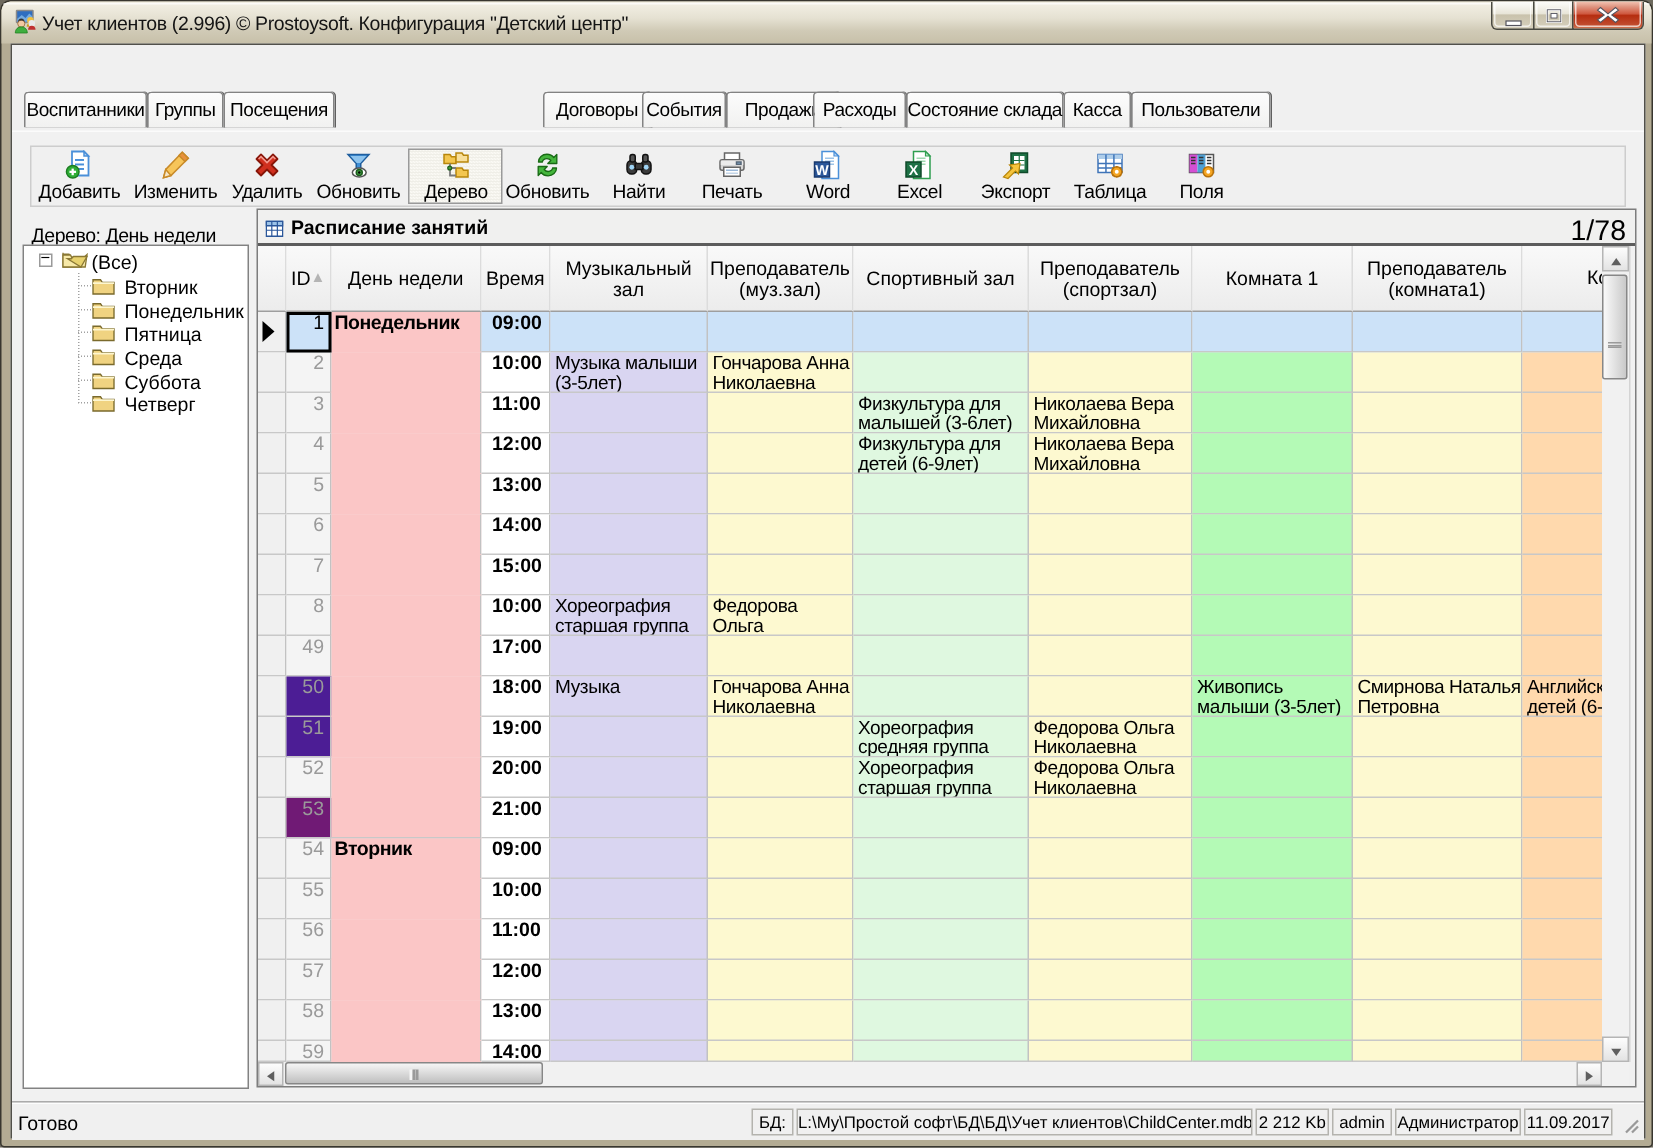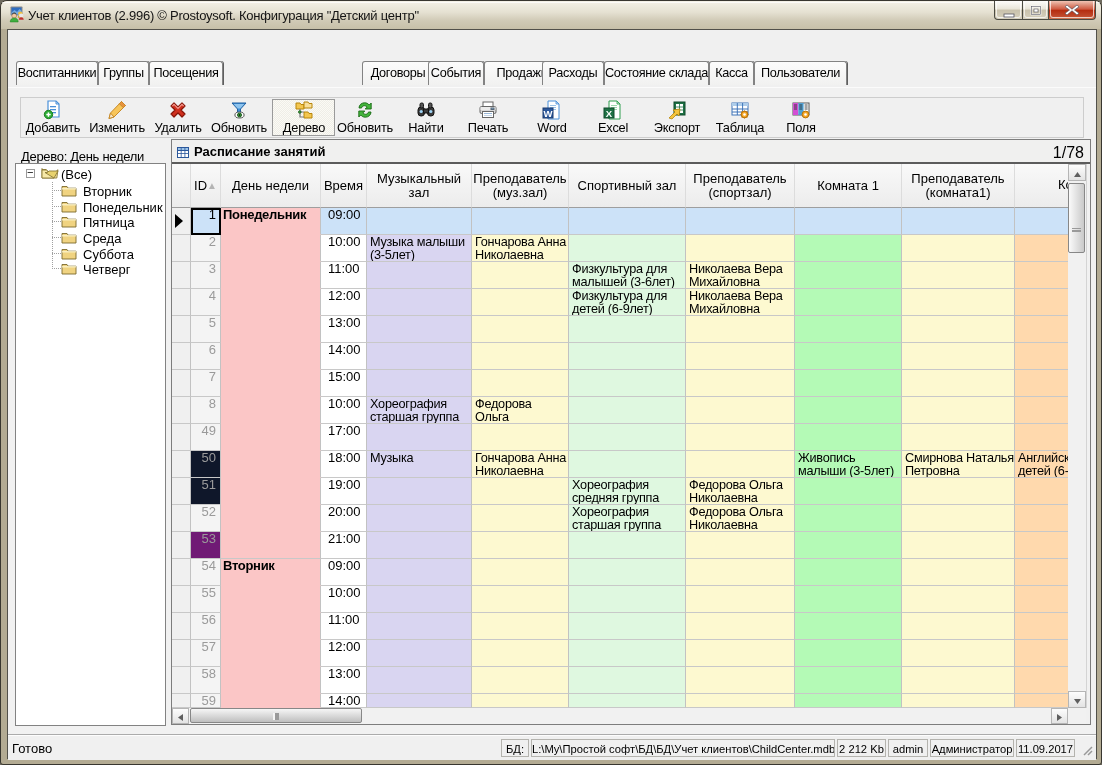--- a/index.html
+++ b/index.html
@@ -56,34 +56,34 @@
 .vdots { position:absolute; left:51px; top:180px; width:1px; height:87px;
   background-image:repeating-linear-gradient(#a0a0a0 0 1px,transparent 1px 2px); }
 .hdots { position:absolute; left:51px; width:9px; height:1px;
   background-image:repeating-linear-gradient(90deg,#a0a0a0 0 1px,transparent 1px 2px); }
 
 #grid { position:absolute; left:163px; top:51px; width:920px; height:586px; overflow:hidden;
   border:1px solid #7d7d7d; background:#f0f0f0; }
 #caption { position:absolute; left:0; top:0; width:918px; height:24px; background:#f0f0ef;
   border-bottom:2px solid #5c5c5c; }
 #captxt { position:absolute; left:22px; top:4px; font-weight:bold; font-size:13px; }
-#capcnt { position:absolute; right:6px; top:4px; font-size:16px; }
+#capcnt { position:absolute; right:6px; top:4px; font-size:19px; }
 #capico { position:absolute; left:5px; top:6px; }
 
 #tblwrap { position:absolute; left:-171px; top:-139px; width:1102px; height:765px; pointer-events:none; }
 .h { position:absolute; top:163px; height:44px; background:linear-gradient(#f9f9f9,#ececec);
   border-right:1px solid #dcdcdc; border-bottom:1px solid #9e9e9e;
   display:flex; align-items:center; justify-content:center; text-align:center;
   font-size:13px; line-height:14px; overflow:hidden; }
 .sort { color:#b4b4b4; font-size:10px; }
 .c { position:absolute; border-right:1px solid #c2c2c2; border-bottom:1px solid #c8c8c8;
   font-size:12.7px; letter-spacing:-0.25px; line-height:12.9px; padding:1px 0 0 3px; overflow:hidden; }
 .c.id { text-align:right; padding-right:4px; color:#9a9a9a; font-size:13px; letter-spacing:0; }
 .c.id.idsel { color:#000; }
-.c.tm { font-weight:normal; padding-left:7px; font-size:13px; letter-spacing:0; }
+.c.tm { font-weight:bold; padding-left:7px; font-size:13px; letter-spacing:0; }
 .c.day { font-weight:bold; padding-left:2px; font-size:13px; letter-spacing:-0.3px; }
 .curarrow { position:absolute; left:174px; top:213px; width:0; height:0;
   border-left:8px solid #000; border-top:7px solid transparent; border-bottom:7px solid transparent; }
 .focus { position:absolute; left:190px; top:207px; width:30px; height:27px; border:2px solid #000; }
 
 .sb { position:absolute; background:#f1f1f1; }
 .sbbtn { position:absolute; background:linear-gradient(#fdfdfd,#e3e3e3); border:1px solid #b5b5b5;
   color:#5a5a5a; text-align:center; }
 .sbthumb { position:absolute; background:linear-gradient(90deg,#fafafa,#c9c9c9); border:1px solid #878787; border-radius:2px; }
 .sbthumbh { position:absolute; background:linear-gradient(#f6f6f6,#bfbfbf); border:1px solid #878787; border-radius:2px; }
@@ -453,32 +453,32 @@
 <div class="c day" style="left:220px;top:423px;width:100px;height:27px;background:#fbc6c6;border-bottom-color:#fbc6c6;"></div>
 <div class="c tm" style="left:320px;top:423px;width:46px;height:27px;background:#ffffff;">17:00</div>
 <div class="c" style="left:366px;top:423px;width:105px;height:27px;background:#d9d5f1;"></div>
 <div class="c" style="left:471px;top:423px;width:97px;height:27px;background:#fdf9d0;"></div>
 <div class="c" style="left:568px;top:423px;width:117px;height:27px;background:#dff8e0;"></div>
 <div class="c" style="left:685px;top:423px;width:109px;height:27px;background:#fdf9d0;"></div>
 <div class="c" style="left:794px;top:423px;width:107px;height:27px;background:#b4fab6;"></div>
 <div class="c" style="left:901px;top:423px;width:113px;height:27px;background:#fdf9d0;"></div>
 <div class="c" style="left:1014px;top:423px;width:110px;height:27px;background:#ffd9ad;"></div>
 <div class="c" style="left:171px;top:450px;width:19px;height:27px;background:#f0f0f0;"></div>
-<div class="c id" style="left:190px;top:450px;width:30px;height:27px;background:#0f172a;">50</div>
+<div class="c id" style="left:190px;top:450px;width:30px;height:27px;background:#4c1d95;">50</div>
 <div class="c day" style="left:220px;top:450px;width:100px;height:27px;background:#fbc6c6;border-bottom-color:#fbc6c6;"></div>
 <div class="c tm" style="left:320px;top:450px;width:46px;height:27px;background:#ffffff;">18:00</div>
 <div class="c" style="left:366px;top:450px;width:105px;height:27px;background:#d9d5f1;">Музыка</div>
 <div class="c" style="left:471px;top:450px;width:97px;height:27px;background:#fdf9d0;">Гончарова Анна Николаевна</div>
 <div class="c" style="left:568px;top:450px;width:117px;height:27px;background:#dff8e0;"></div>
 <div class="c" style="left:685px;top:450px;width:109px;height:27px;background:#fdf9d0;"></div>
 <div class="c" style="left:794px;top:450px;width:107px;height:27px;background:#b4fab6;">Живопись малыши (3-5лет)</div>
 <div class="c" style="left:901px;top:450px;width:113px;height:27px;background:#fdf9d0;">Смирнова Наталья Петровна</div>
 <div class="c" style="left:1014px;top:450px;width:110px;height:27px;background:#ffd9ad;">Английский для<br>детей (6-9лет)</div>
 <div class="c" style="left:171px;top:477px;width:19px;height:27px;background:#f0f0f0;"></div>
-<div class="c id" style="left:190px;top:477px;width:30px;height:27px;background:#0f172a;">51</div>
+<div class="c id" style="left:190px;top:477px;width:30px;height:27px;background:#4c1d95;">51</div>
 <div class="c day" style="left:220px;top:477px;width:100px;height:27px;background:#fbc6c6;border-bottom-color:#fbc6c6;"></div>
 <div class="c tm" style="left:320px;top:477px;width:46px;height:27px;background:#ffffff;">19:00</div>
 <div class="c" style="left:366px;top:477px;width:105px;height:27px;background:#d9d5f1;"></div>
 <div class="c" style="left:471px;top:477px;width:97px;height:27px;background:#fdf9d0;"></div>
 <div class="c" style="left:568px;top:477px;width:117px;height:27px;background:#dff8e0;">Хореография средняя группа</div>
 <div class="c" style="left:685px;top:477px;width:109px;height:27px;background:#fdf9d0;">Федорова Ольга Николаевна</div>
 <div class="c" style="left:794px;top:477px;width:107px;height:27px;background:#b4fab6;"></div>
 <div class="c" style="left:901px;top:477px;width:113px;height:27px;background:#fdf9d0;"></div>
 <div class="c" style="left:1014px;top:477px;width:110px;height:27px;background:#ffd9ad;"></div>
 <div class="c" style="left:171px;top:504px;width:19px;height:27px;background:#f0f0f0;"></div>

